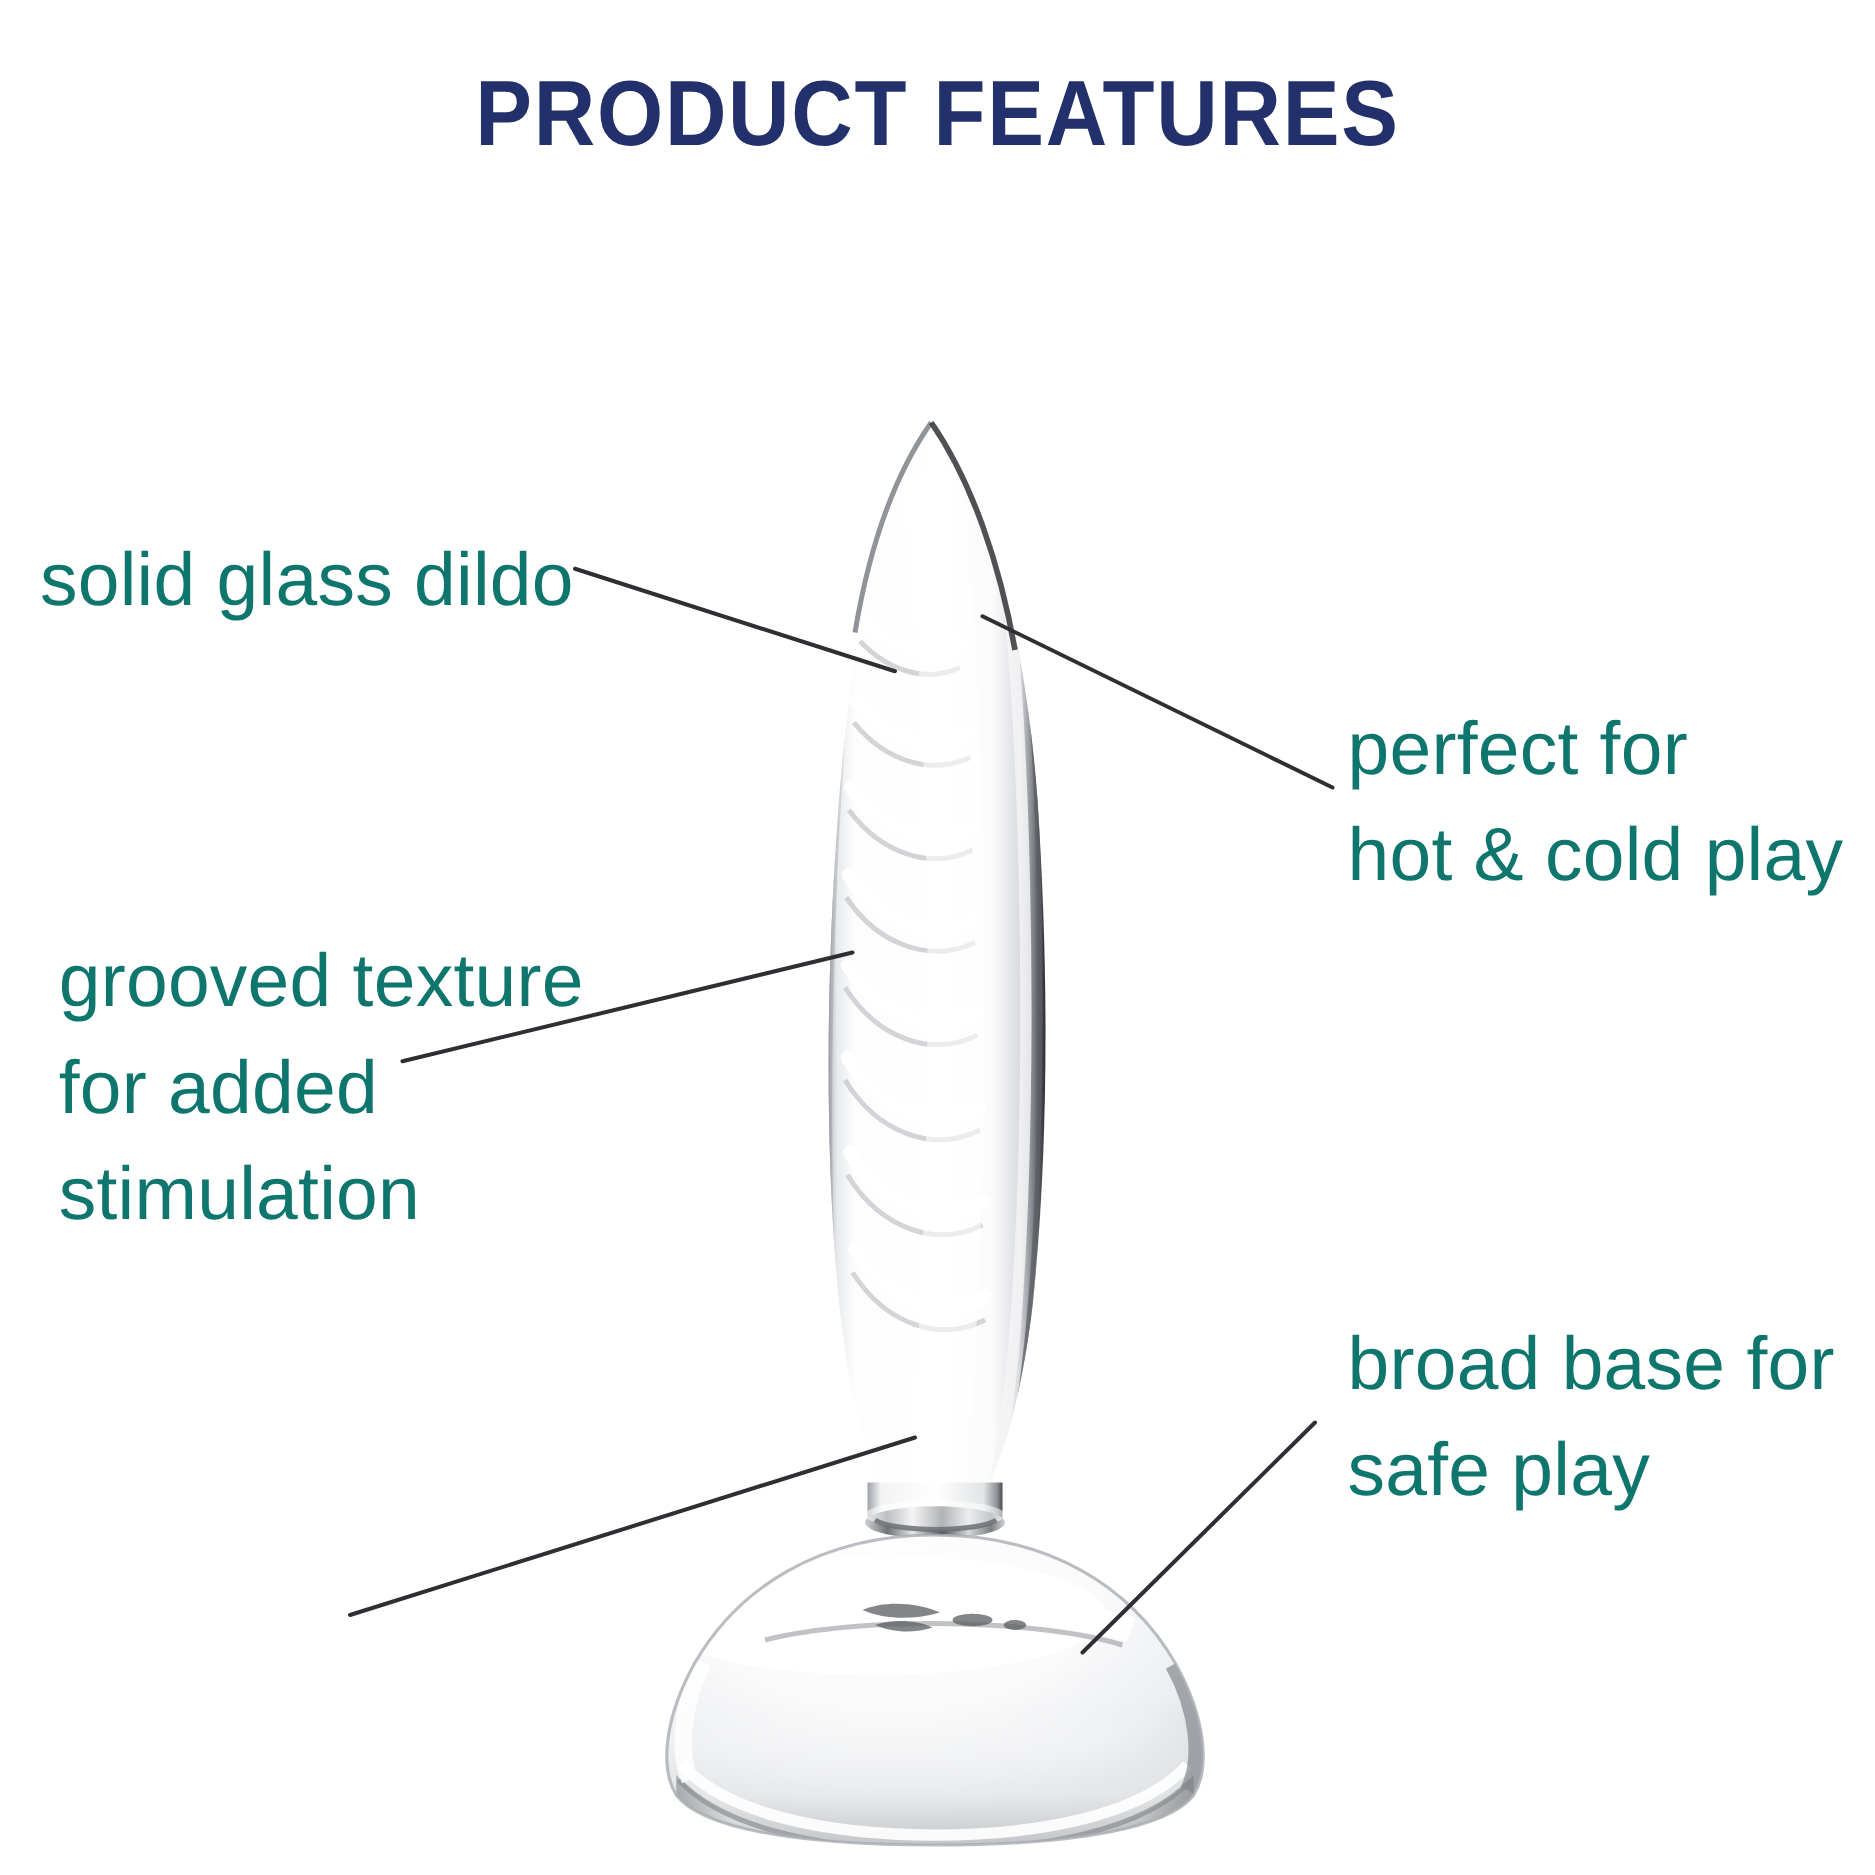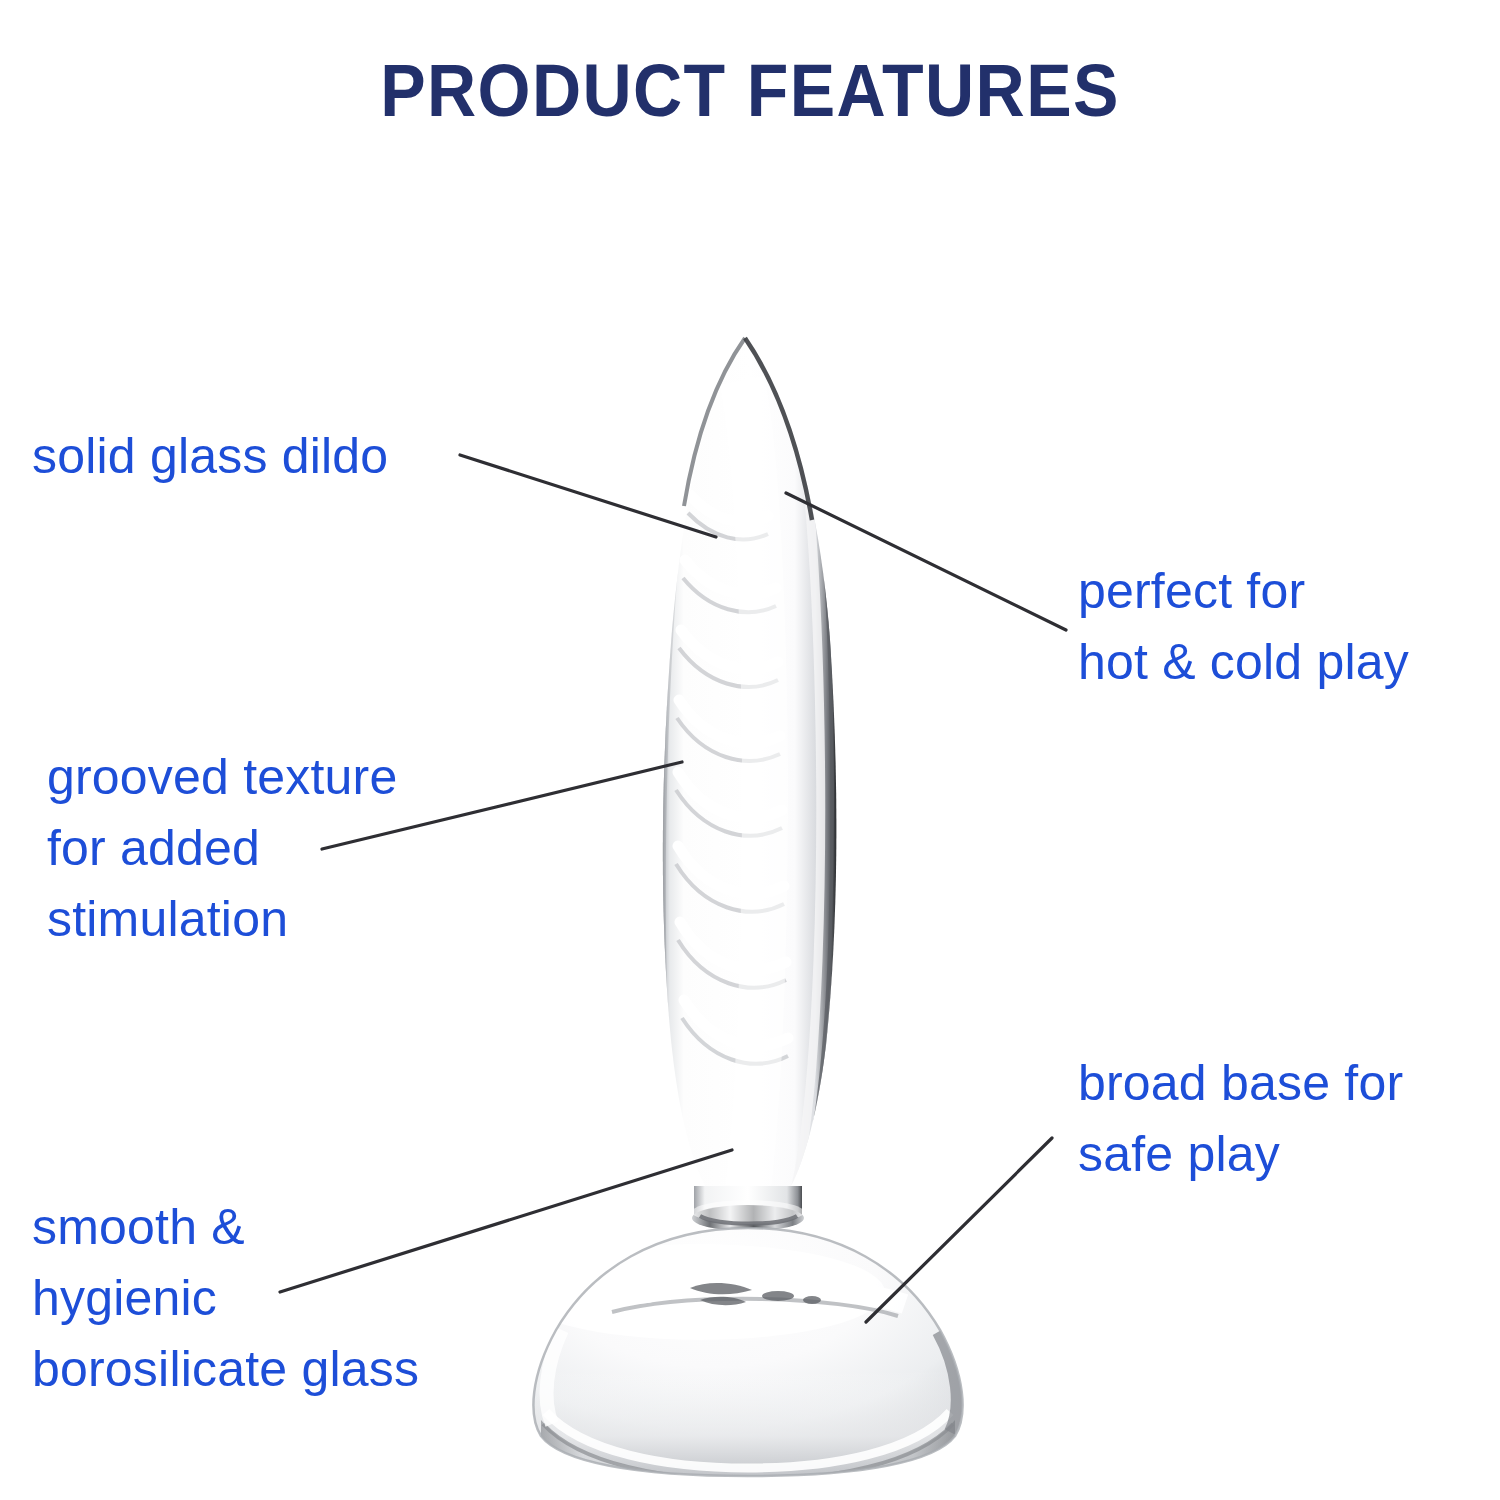--- a/index.html
+++ b/index.html
@@ -31,24 +31,24 @@
     font-weight: bold;
     font-size: 74px;
     letter-spacing: 1.5px;
     color: #22306b;
     transform: scaleX(0.92);
     transform-origin: center top;
     white-space: nowrap;
   }
   .callout {
     position: absolute;
-    color: #1d4ed8;
+    color: #0f766e;
     font-family: "Liberation Sans", sans-serif;
     font-weight: 300;
-    font-size: 50px;
+    font-size: 60px;
     line-height: 1.42;
     letter-spacing: 0.2px;
     white-space: pre-line;
   }
   .callout.right {
     text-align: left;
   }
   #label-solid-glass { left: 32px; top: 421px; }
   #label-grooved     { left: 32px; top: 742px; margin-left: 15px; }
   #label-smooth      { left: 32px; top: 1192px; }
@@ -273,23 +273,20 @@
       <line x1="866" y1="1322" x2="1052" y2="1138"></line>
     </g>
   </svg>
 
   <div class="callout left" id="label-solid-glass">solid glass dildo</div>
 
   <div class="callout left" id="label-grooved">grooved texture
 for added
 stimulation</div>
 
-  <div class="callout left" id="label-smooth">smooth &amp;
-hygienic
-borosilicate glass</div>
 
   <div class="callout right" id="label-hot-cold">perfect for
 hot &amp; cold play</div>
 
   <div class="callout right" id="label-broad-base">broad base for
 safe play</div>
 
 </div>
 
 </body></html>

